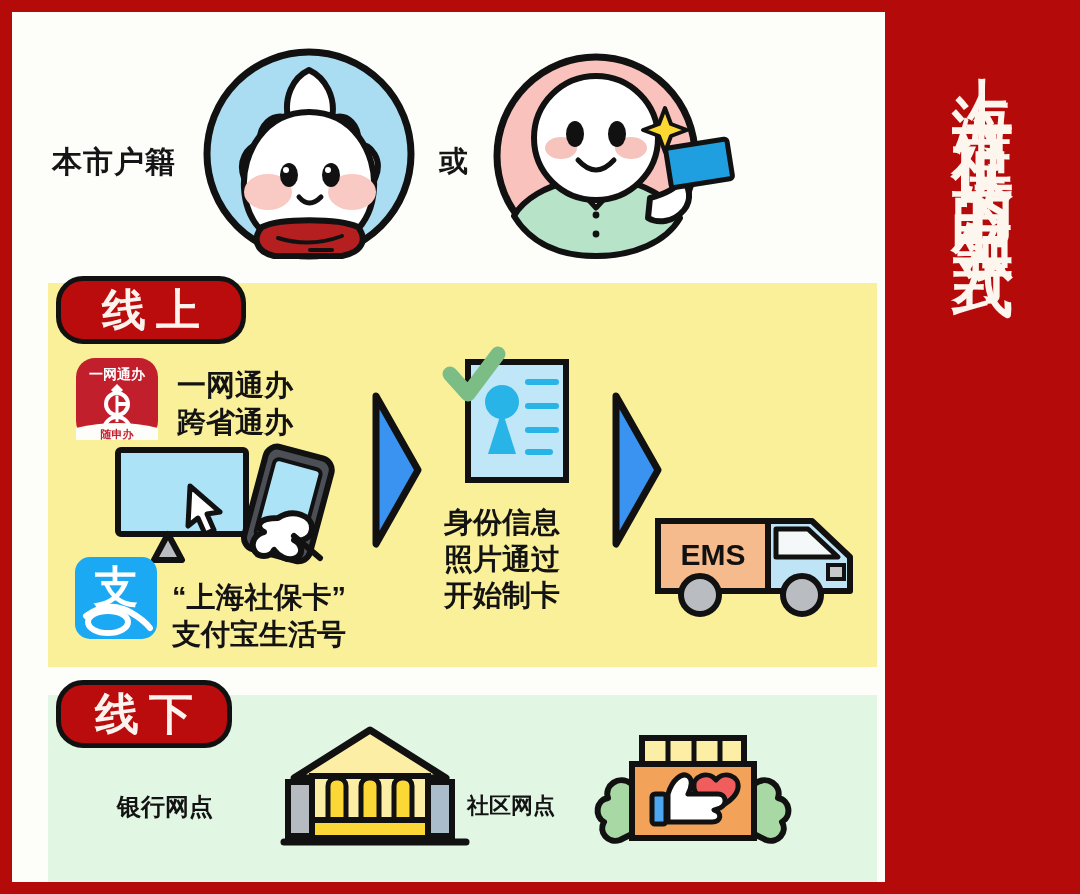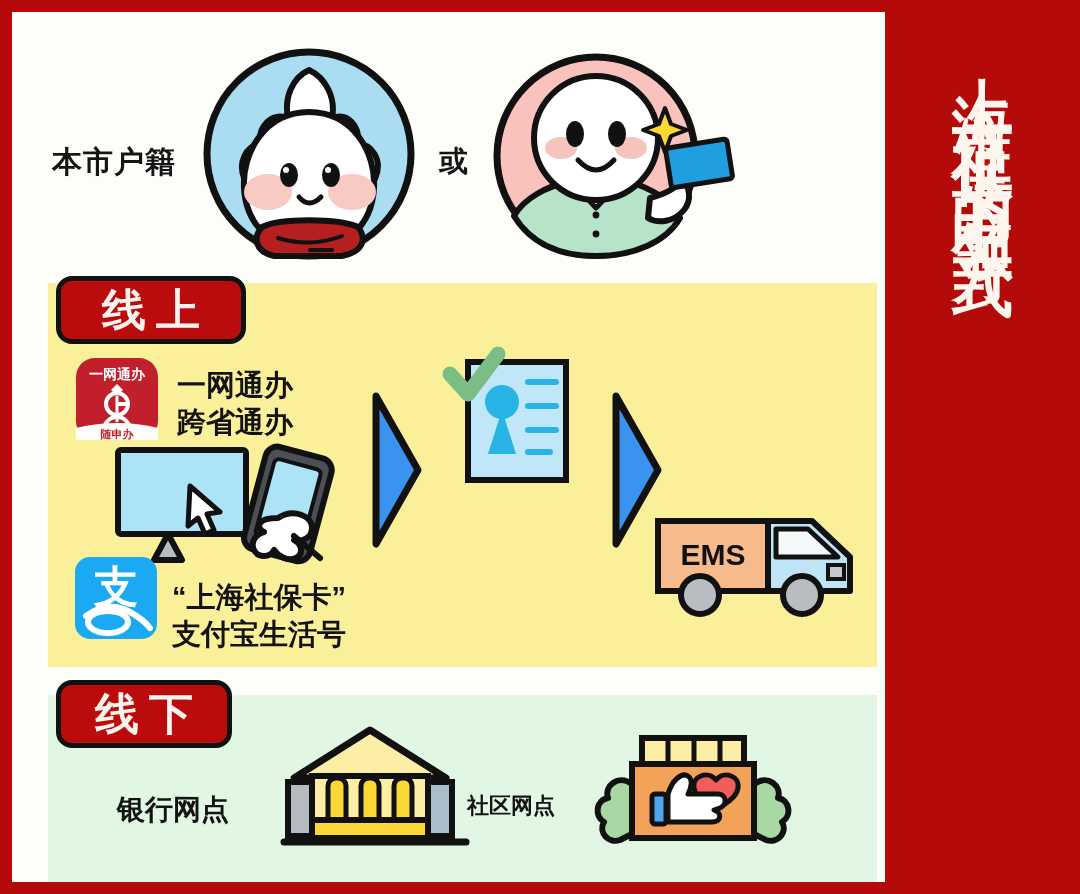--- a/index.html
+++ b/index.html
@@ -65,21 +65,21 @@
   }
   .band-offline{
     position:absolute;left:36px;top:683px;
     width:829px;height:187px;
     background:#e1f7e4;
   }
   .chip{
     position:absolute;
     background:#ba0c0c;
     border:5px solid #111;
-    border-radius:16px;
+    border-radius:27px;
     color:#fdf3ee;
     font-size:44px;font-weight:bold;
     letter-spacing:10px;
     display:flex;align-items:center;justify-content:center;
     box-sizing:border-box;
     text-indent:10px;
   }
   #chip-online{left:44px;top:264px;width:190px;height:68px;}
   #chip-offline{left:44px;top:668px;width:176px;height:68px;}
 
@@ -87,21 +87,21 @@
     position:absolute;
     font-size:29px;font-weight:bold;color:#131313;
     line-height:1.26;letter-spacing:0px;
     white-space:pre-line;
   }
   #cap-yiwang{left:165px;top:355px;}
   #cap-alipay{left:160px;top:557px;margin-top:10px;}
   #cap-id{left:432px;top:492px;}
   #cap-ems{left:672px;top:352px;text-align:center;}
 
-  #cap-bank{left:105px;top:780px;font-size:28px;}
+  #cap-bank{left:105px;top:780px;font-size:24px;}
   #cap-community{left:455px;top:780px;font-size:22px;}
 
   .icon-box{position:absolute;}
   svg{display:block;overflow:visible;}
 </style>
 </head>
 <body>
 
 <div class="poster">
 
@@ -221,20 +221,23 @@
         <rect x="24" y="12" width="98" height="118" fill="#bfe7f7" stroke="#111" stroke-width="6"></rect>
         <circle cx="58" cy="52" r="17" fill="#29b4e8"></circle>
         <path d="M58 60 L72 104 H44 Z" fill="#29b4e8"></path>
         <path d="M84 32 h28" stroke="#29b4e8" stroke-width="6" stroke-linecap="round"></path>
         <path d="M84 56 h28" stroke="#29b4e8" stroke-width="6" stroke-linecap="round"></path>
         <path d="M84 80 h28" stroke="#29b4e8" stroke-width="6" stroke-linecap="round"></path>
         <path d="M84 102 h22" stroke="#29b4e8" stroke-width="6" stroke-linecap="round"></path>
         <path d="M6 24 L24 44 L54 4" fill="none" stroke="#7cbd85" stroke-width="15" stroke-linecap="round" stroke-linejoin="round"></path>
       </svg>
     </div>
+    <div class="cap" id="cap-id">身份信息
+照片通过
+开始制卡</div>
 
     <div class="icon-box" style="left:598px;top:378px;width:55px;height:160px;">
       <svg width="55" height="160" viewBox="0 0 55 160">
         <path d="M6 6 L48 80 L6 154 Z" fill="#3a93f0" stroke="#111" stroke-width="7" stroke-linejoin="round"></path>
       </svg>
     </div>
 
 
     <div class="icon-box" style="left:640px;top:495px;width:215px;height:115px;">
       <svg width="215" height="115" viewBox="0 0 215 115">

